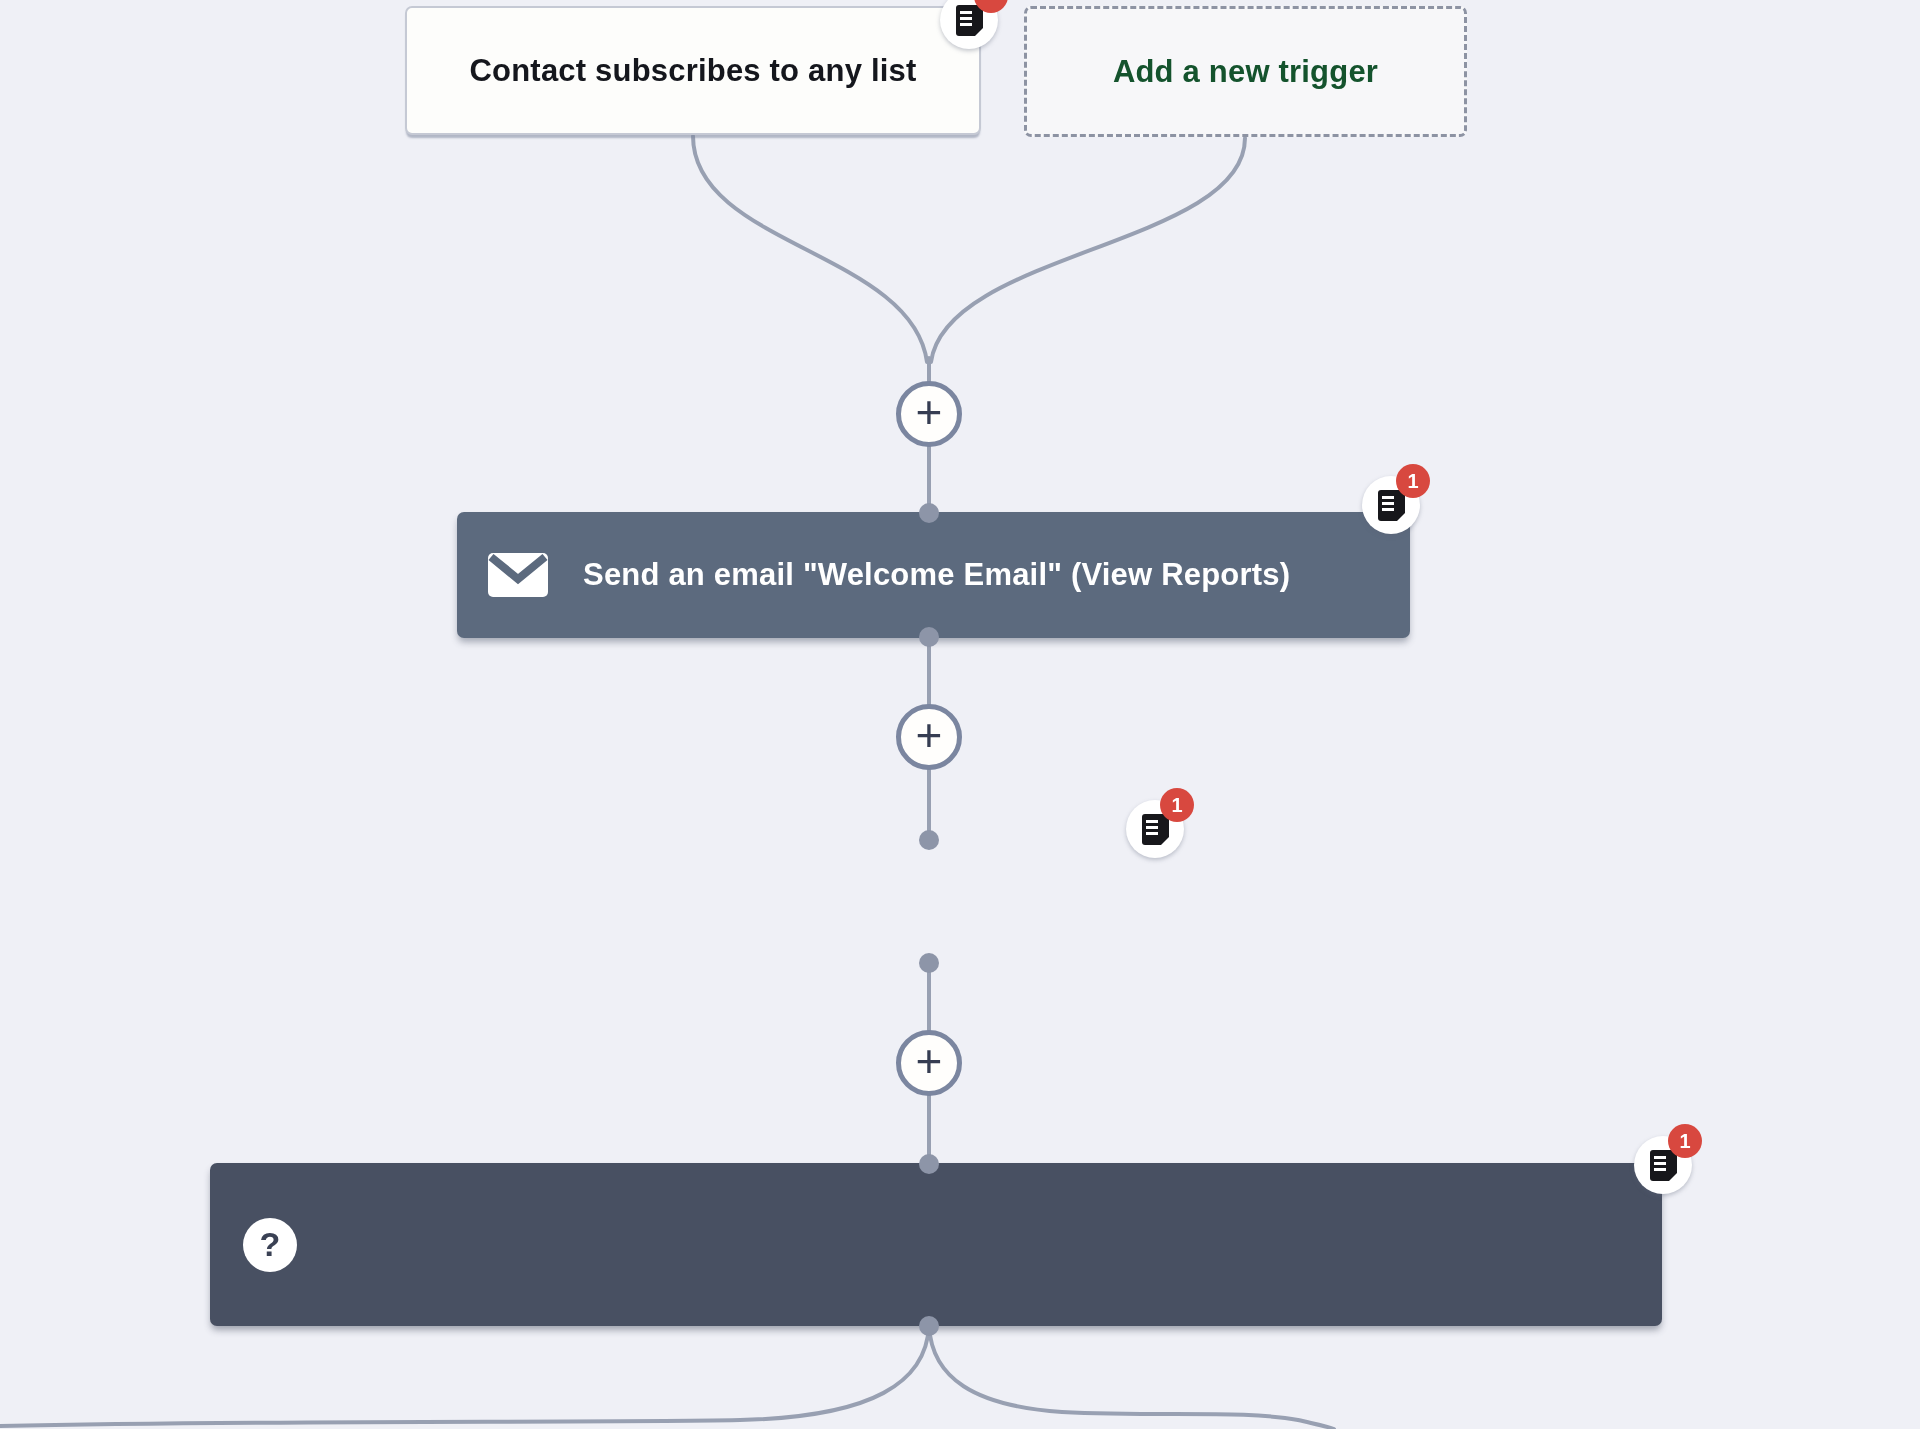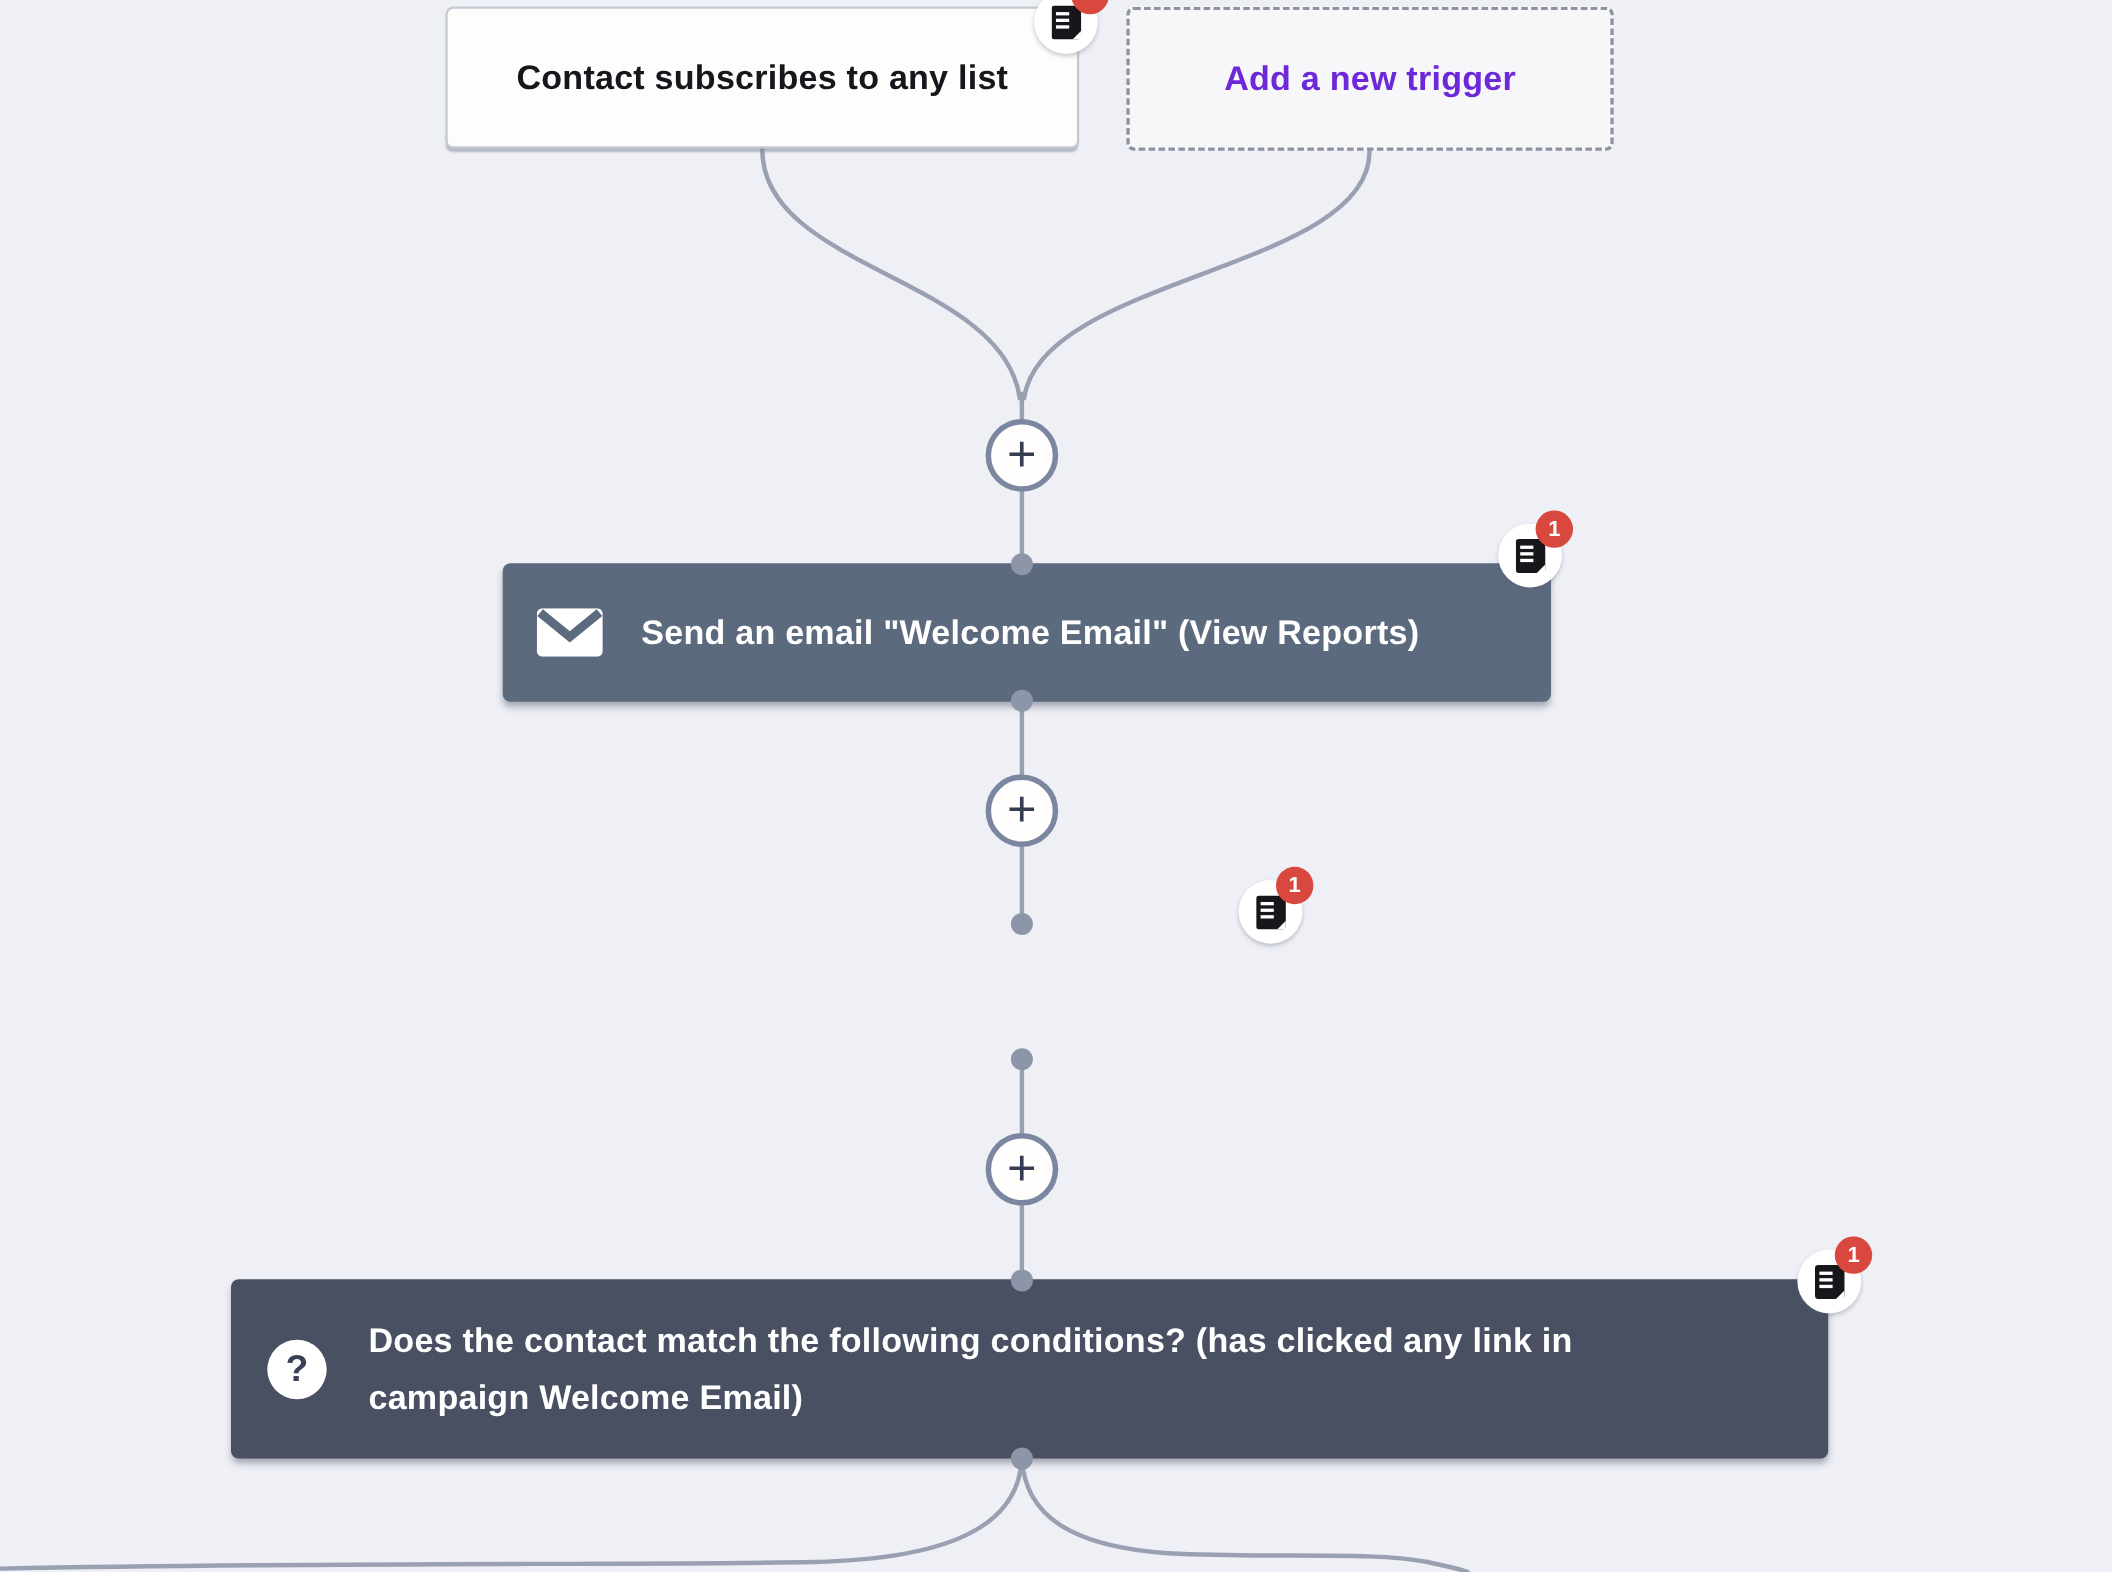--- a/index.html
+++ b/index.html
@@ -15,21 +15,21 @@
   .node{
     position:absolute;z-index:2;box-sizing:border-box;border-radius:7px;
     display:flex;align-items:center;justify-content:center;
     font-weight:bold;font-size:31px;letter-spacing:.2px;
   }
   .node-light{
     background:#fdfdfb;border:2px solid #c5c9d4;color:#15171d;
     box-shadow:0 4px 2px -1px rgba(126,134,156,.55);
   }
   .node-dashed{
-    background:rgba(253,253,251,.55);border:3px dashed #8d93a3;color:#6d28d9;text-align:right;
+    background:rgba(253,253,251,.55);border:3px dashed #8d93a3;color:#14532d;text-align:right;
   }
   .trigger-1{left:405px;top:6px;width:576px;height:129px;}
   .trigger-2{left:1024px;top:6px;width:443px;height:131px;}
   .node-email{
     left:457px;top:512px;width:953px;height:126px;
     background:#5c6a7e;color:#ffffff;justify-content:flex-start;
     padding:0 30px 0 31px;box-shadow:0 5px 7px -1px rgba(73,81,102,.45);
   }
   .node-wait{
     left:697px;top:838px;width:468px;height:127px;justify-content:flex-start;
@@ -165,22 +165,20 @@
       <rect x="4" y="6" width="12" height="3" fill="#ffffff"></rect>
       <rect x="4" y="12" width="12" height="3" fill="#ffffff"></rect>
       <rect x="4" y="18" width="12" height="3" fill="#ffffff"></rect>
       <path d="M27 23 L27 31 L19 31 Z" fill="#ffffff"></path>
     </svg>
     <span class="count">1</span>
   </div>
 
   <div class="node node-condition">
     <span class="q-circle">?</span>
-    <span class="node-label">Does the contact match the following conditions? (has clicked any link in
-campaign Welcome Email)</span>
   </div>
   <div class="badge badge-condition">
     <svg class="icon" width="27" height="31" viewBox="0 0 27 31">
       <rect x="0" y="0" width="27" height="31" rx="3" fill="#17171b"></rect>
       <rect x="4" y="6" width="12" height="3" fill="#ffffff"></rect>
       <rect x="4" y="12" width="12" height="3" fill="#ffffff"></rect>
       <rect x="4" y="18" width="12" height="3" fill="#ffffff"></rect>
       <path d="M27 23 L27 31 L19 31 Z" fill="#ffffff"></path>
     </svg>
     <span class="count">1</span>

